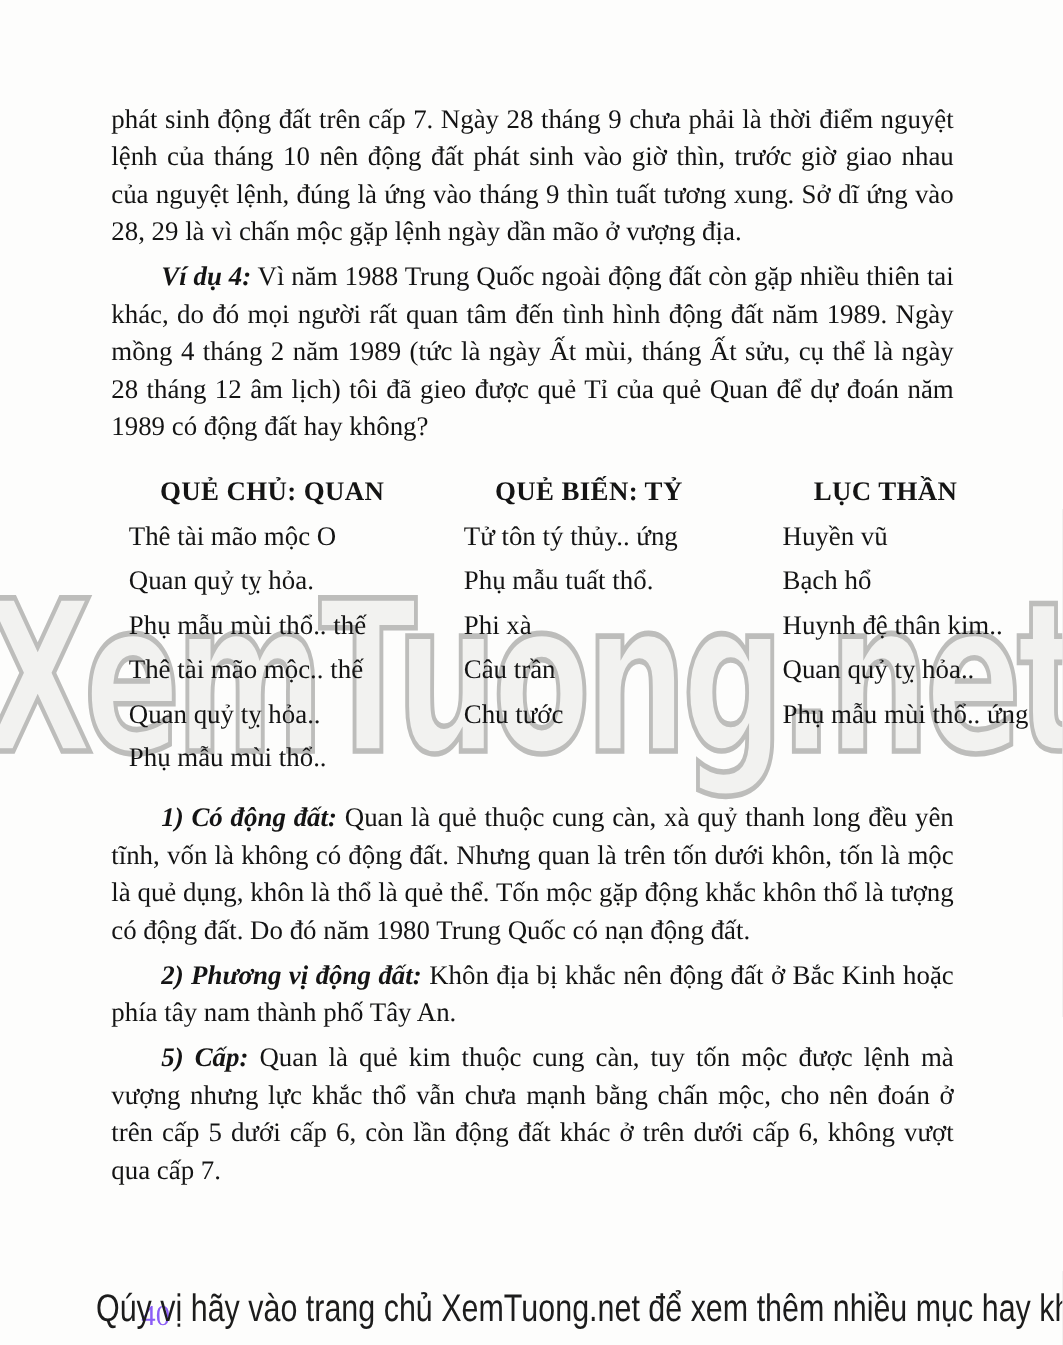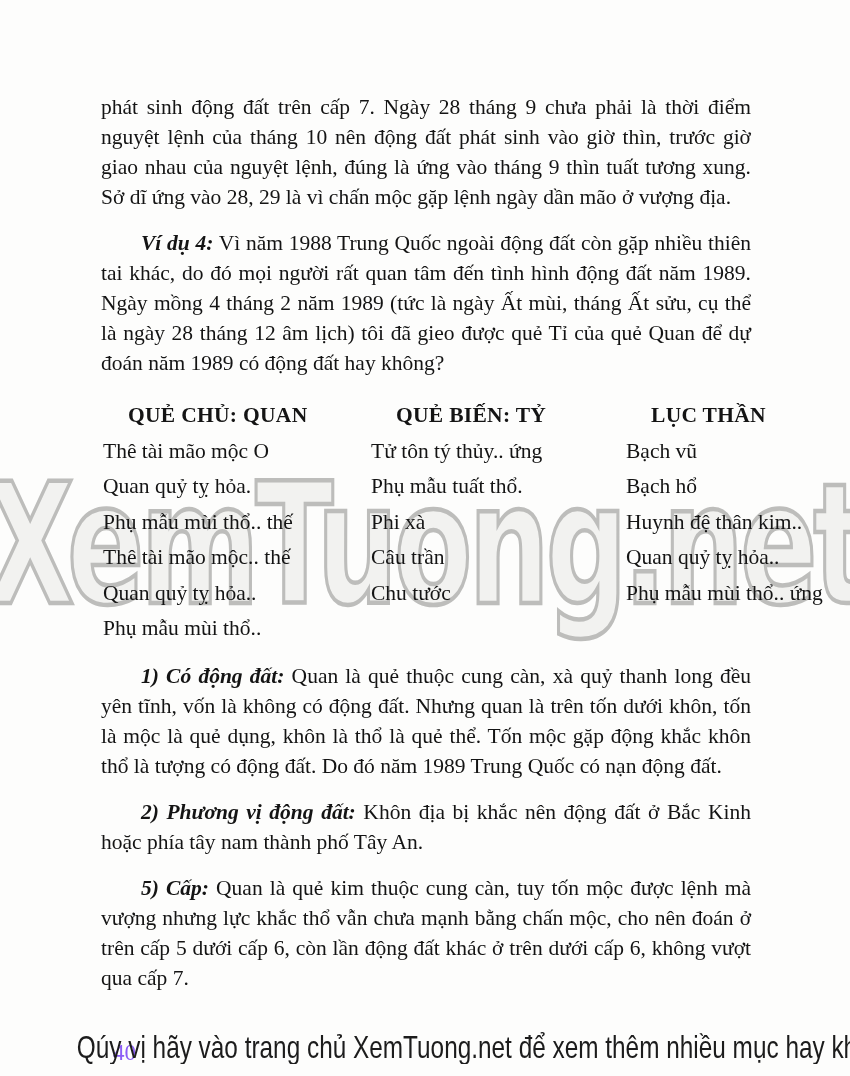--- a/index.html
+++ b/index.html
@@ -34,21 +34,21 @@
   .content {
     position: absolute;
     left: 85px;
     top: 76px;
     width: 682px;
     z-index: 1;
     font-size: 21.5px;
     line-height: 30px;
     text-align: justify;
   }
-  .content p { margin: 16px; }
+  .content p { margin: 4px; }
   .indent { text-indent: 40px; }
   .lead { font-weight: bold; font-style: italic; }
   .gap-s { margin-top: 6px !important; }
   .gap-m { margin-top: 14px !important; }
   .hex-table {
     margin: 20px 0 0 0;
     padding-left: 18px;
     display: grid;
     grid-template-columns: 268px 255px auto;
     line-height: 35.5px;
@@ -101,42 +101,42 @@
 
     <p class="indent gap-s"><span class="lead">Ví dụ 4:</span><span> Vì năm 1988 Trung Quốc ngoài động đất còn gặp nhiều thiên tai khác, do đó mọi người rất quan tâm đến tình hình động đất năm 1989. Ngày mồng 4 tháng 2 năm 1989 (tức là ngày Ất mùi, tháng Ất sửu, cụ thể là ngày 28 tháng 12 âm lịch) tôi đã gieo được quẻ Tỉ của quẻ Quan để dự đoán năm 1989 có động đất hay không?</span></p>
 
     <div class="hex-table">
       <div class="hex-cell hdr">QUẺ CHỦ: QUAN</div>
       <div class="hex-cell hdr">QUẺ BIẾN: TỶ</div>
       <div class="hex-cell hdr">LỤC THẦN</div>
 
       <div class="hex-cell">Thê tài mão mộc O</div>
       <div class="hex-cell">Tử tôn tý thủy.. ứng</div>
-      <div class="hex-cell">Bạch vũ</div>
+      <div class="hex-cell">Huyền vũ</div>
 
       <div class="hex-cell">Quan quỷ tỵ hỏa.</div>
       <div class="hex-cell">Phụ mẫu tuất thổ.</div>
       <div class="hex-cell">Bạch hổ</div>
 
       <div class="hex-cell">Phụ mẫu mùi thổ.. thế</div>
       <div class="hex-cell">Phi xà</div>
       <div class="hex-cell">Huynh đệ thân kim..</div>
 
       <div class="hex-cell">Thê tài mão mộc.. thế</div>
       <div class="hex-cell">Câu trần</div>
 
       <div class="hex-cell">Quan quỷ tỵ hỏa..</div>
       <div class="hex-cell">Quan quỷ tỵ hỏa..</div>
       <div class="hex-cell">Chu tước</div>
 
       <div class="hex-cell">Phụ mẫu mùi thổ.. ứng</div>
       <div class="hex-cell">Phụ mẫu mùi thổ..</div>
     </div>
 
-    <p class="indent gap-m" style="margin-top:20px;"><span class="lead">1) Có động đất:</span><span> Quan là quẻ thuộc cung càn, xà quỷ thanh long đều yên tĩnh, vốn là không có động đất. Nhưng quan là trên tốn dưới khôn, tốn là mộc là quẻ dụng, khôn là thổ là quẻ thể. Tốn mộc gặp động khắc khôn thổ là tượng có động đất. Do đó năm 1989 Trung Quốc có nạn động đất.</span></p>
+    <p class="indent gap-m" style="margin-top:20px;"><span class="lead">1) Có động đất:</span><span> Quan là quẻ thuộc cung càn, xà quỷ thanh long đều yên tĩnh, vốn là không có động đất. Nhưng quan là trên tốn dưới khôn, tốn là mộc là quẻ dụng, khôn là thổ là quẻ thể. Tốn mộc gặp động khắc khôn thổ là tượng có động đất. Do đó năm 1980 Trung Quốc có nạn động đất.</span></p>
 
     <p class="indent gap-s"><span class="lead">2) Phương vị động đất:</span><span> Khôn địa bị khắc nên động đất ở Bắc Kinh hoặc phía tây nam thành phố Tây An.</span></p>
 
     <p class="indent gap-s"><span class="lead">5) Cấp:</span><span> Quan là quẻ kim thuộc cung càn, tuy tốn mộc được lệnh mà vượng nhưng lực khắc thổ vẫn chưa mạnh bằng chấn mộc, cho nên đoán ở trên cấp 5 dưới cấp 6, còn lần động đất khác ở trên dưới cấp 6, không vượt qua cấp 7.</span></p>
 
   </div>
 
   <div class="page-number">40</div>
 
   <div class="footer">

